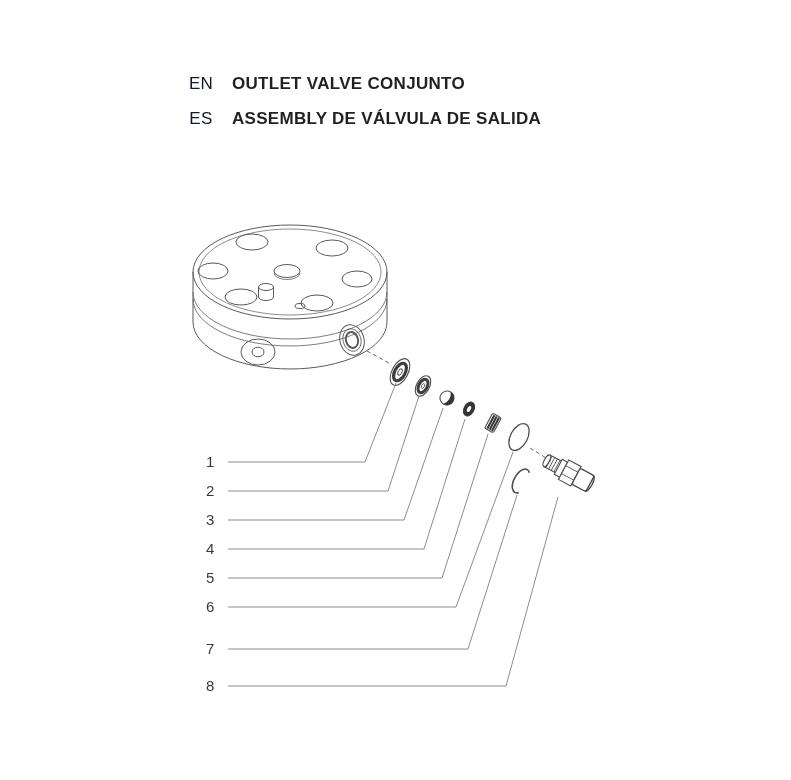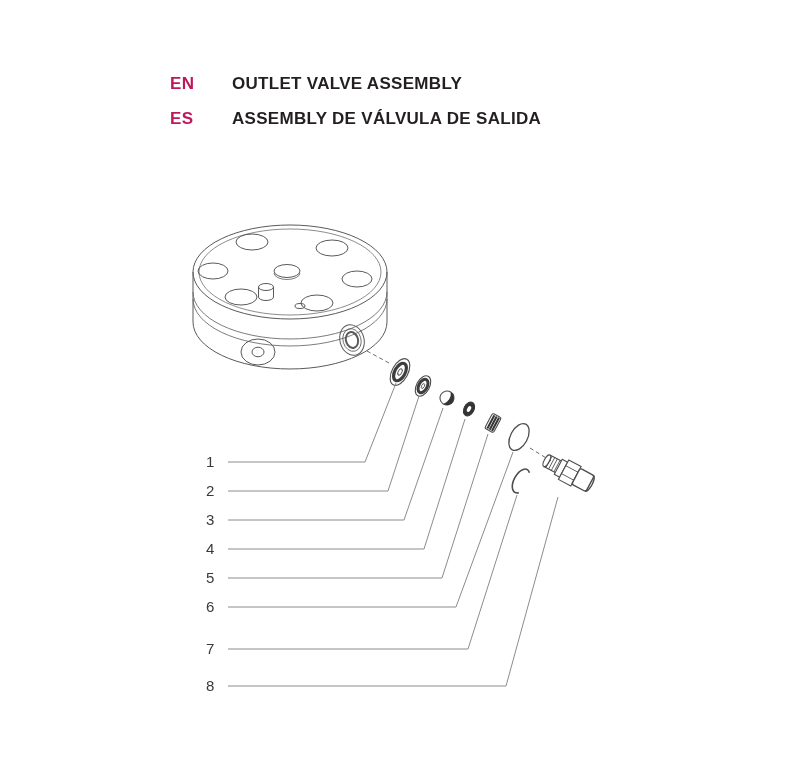--- a/index.html
+++ b/index.html
@@ -23,23 +23,24 @@
     flex-direction: column;
     gap: 15px;
   }
   .title-row {
     display: flex;
     align-items: baseline;
   }
   .lang-code {
     width: 62px;
     font-size: 17px;
-    font-weight: bold;
-    color: #be185d;
+    font-weight: normal;
+    color: #0f172a;
     letter-spacing: 0.3px;
+    text-align: center;
   }
   .title-text {
     font-size: 17px;
     font-weight: bold;
     color: #231f20;
     letter-spacing: 0.3px;
     white-space: nowrap;
   }
   .diagram-svg {
     position: absolute;
@@ -53,21 +54,21 @@
   }
 </style>
 </head>
 <body>
 
 <div class="page">
 
   <div class="title-block">
     <div class="title-row">
       <span class="lang-code">EN</span>
-      <span class="title-text">OUTLET VALVE ASSEMBLY</span>
+      <span class="title-text">OUTLET VALVE CONJUNTO</span>
     </div>
     <div class="title-row">
       <span class="lang-code">ES</span>
       <span class="title-text">ASSEMBLY DE VÁLVULA DE SALIDA</span>
     </div>
   </div>
 
   <svg class="diagram-svg" width="791" height="780" viewBox="0 0 791 780" xmlns="http://www.w3.org/2000/svg">
 
     <g fill="none" stroke="#5a5a5a" stroke-width="1">

